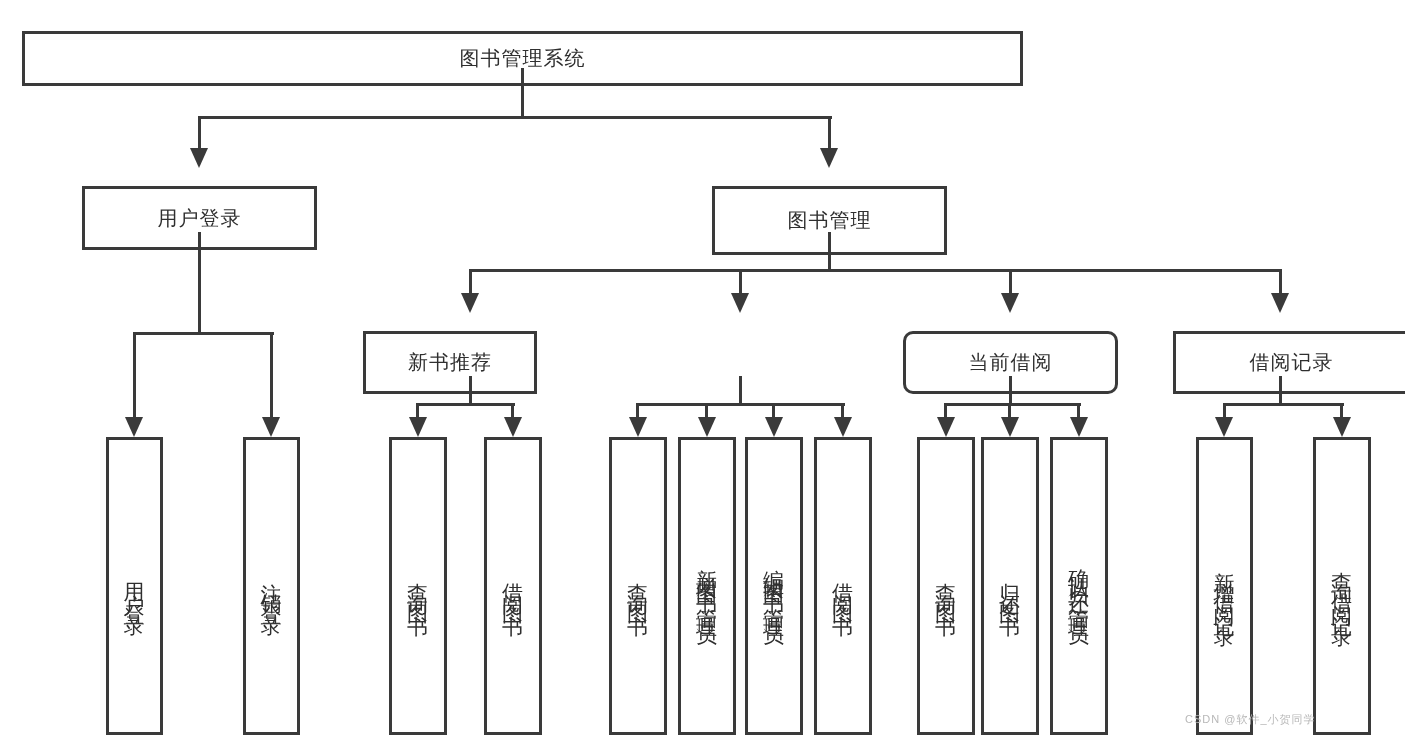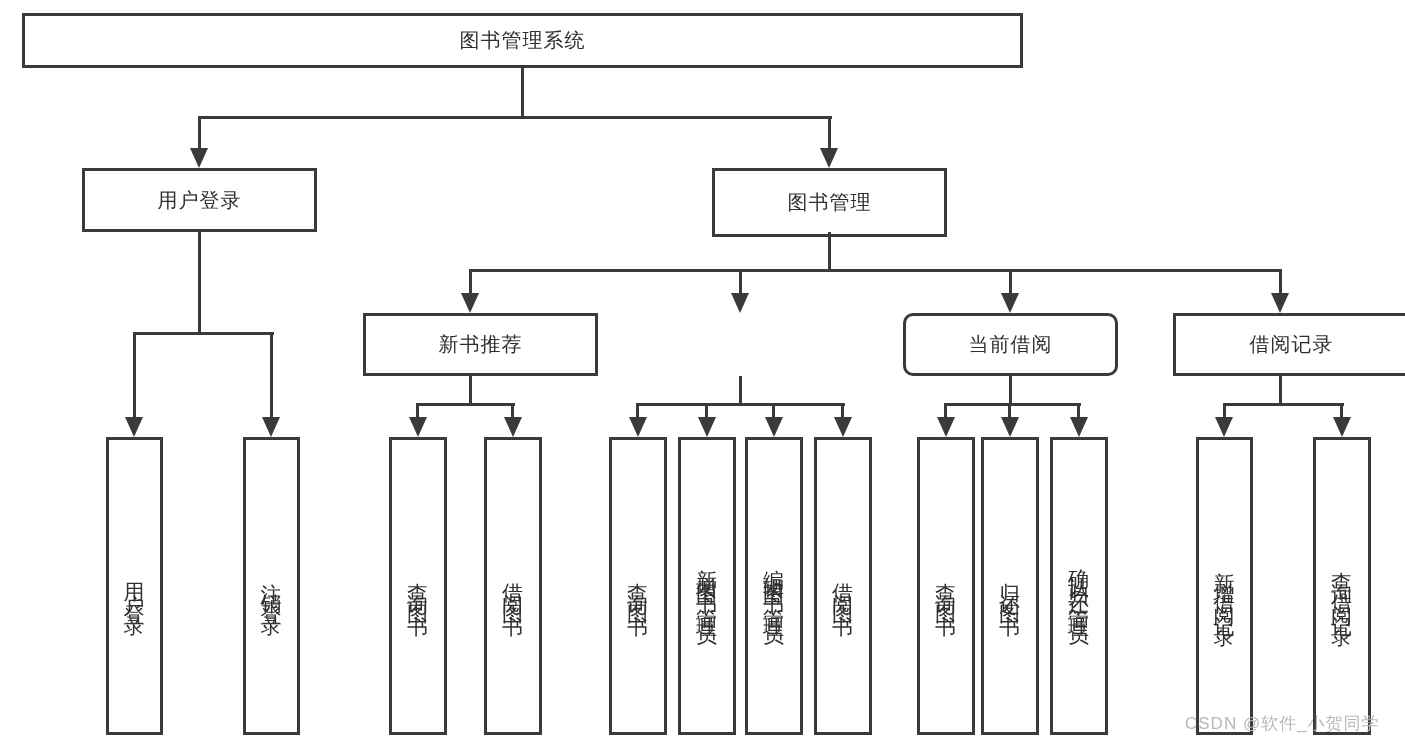--- a/index.html
+++ b/index.html
@@ -27,20 +27,21 @@
     background:#fff;
     color:var(--text,#2f2f2f);
     display:flex;
     align-items:center;
     justify-content:center;
   }
   .hbox{
     font-size:20px;
     letter-spacing:1px;
     white-space:nowrap;
+    margin-top:18px;
   }
   .vbox{
     writing-mode:vertical-rl;
     text-orientation:mixed;
     font-size:21px;
     letter-spacing:11px;
     line-height:1;
     padding-top:4px;
   }
   .cline{
@@ -51,21 +52,21 @@
     position:absolute;
     width:0;height:0;
     border-left:9px solid transparent;
     border-right:9px solid transparent;
     border-top:20px solid var(--line,#3a3a3a);
   }
   .watermark{
     position:absolute;
     left:1185px;
     top:712px;
-    font-size:17px;
+    font-size:11px;
     letter-spacing:1px;
     color:var(--watermark-text,#b8b8b8);
     white-space:nowrap;
   }
 </style>
 </head>
 <body>
 
 <div class="stage">
 
@@ -73,21 +74,21 @@
     <span>图书管理系统</span>
   </div>
 
   <div class="node hbox" style="left:82px;top:168px;width:235px;height:64px;">
     <span>用户登录</span>
   </div>
   <div class="node hbox" style="left:712px;top:168px;width:235px;height:69px;">
     <span>图书管理</span>
   </div>
 
-  <div class="node hbox" style="left:363px;top:313px;width:235px;height:63px;">
+  <div class="node hbox" style="left:363px;top:313px;width:174px;height:63px;">
     <span>新书推荐</span>
   </div>
   <div class="node hbox" style="left:903px;top:313px;width:215px;height:63px;border-radius:10px;">
     <span>当前借阅</span>
   </div>
   <div class="node hbox" style="left:1173px;top:313px;width:237px;height:63px;">
     <span>借阅记录</span>
   </div>
 
   <div class="node vbox" style="left:106px;top:437px;width:57px;height:298px;">

